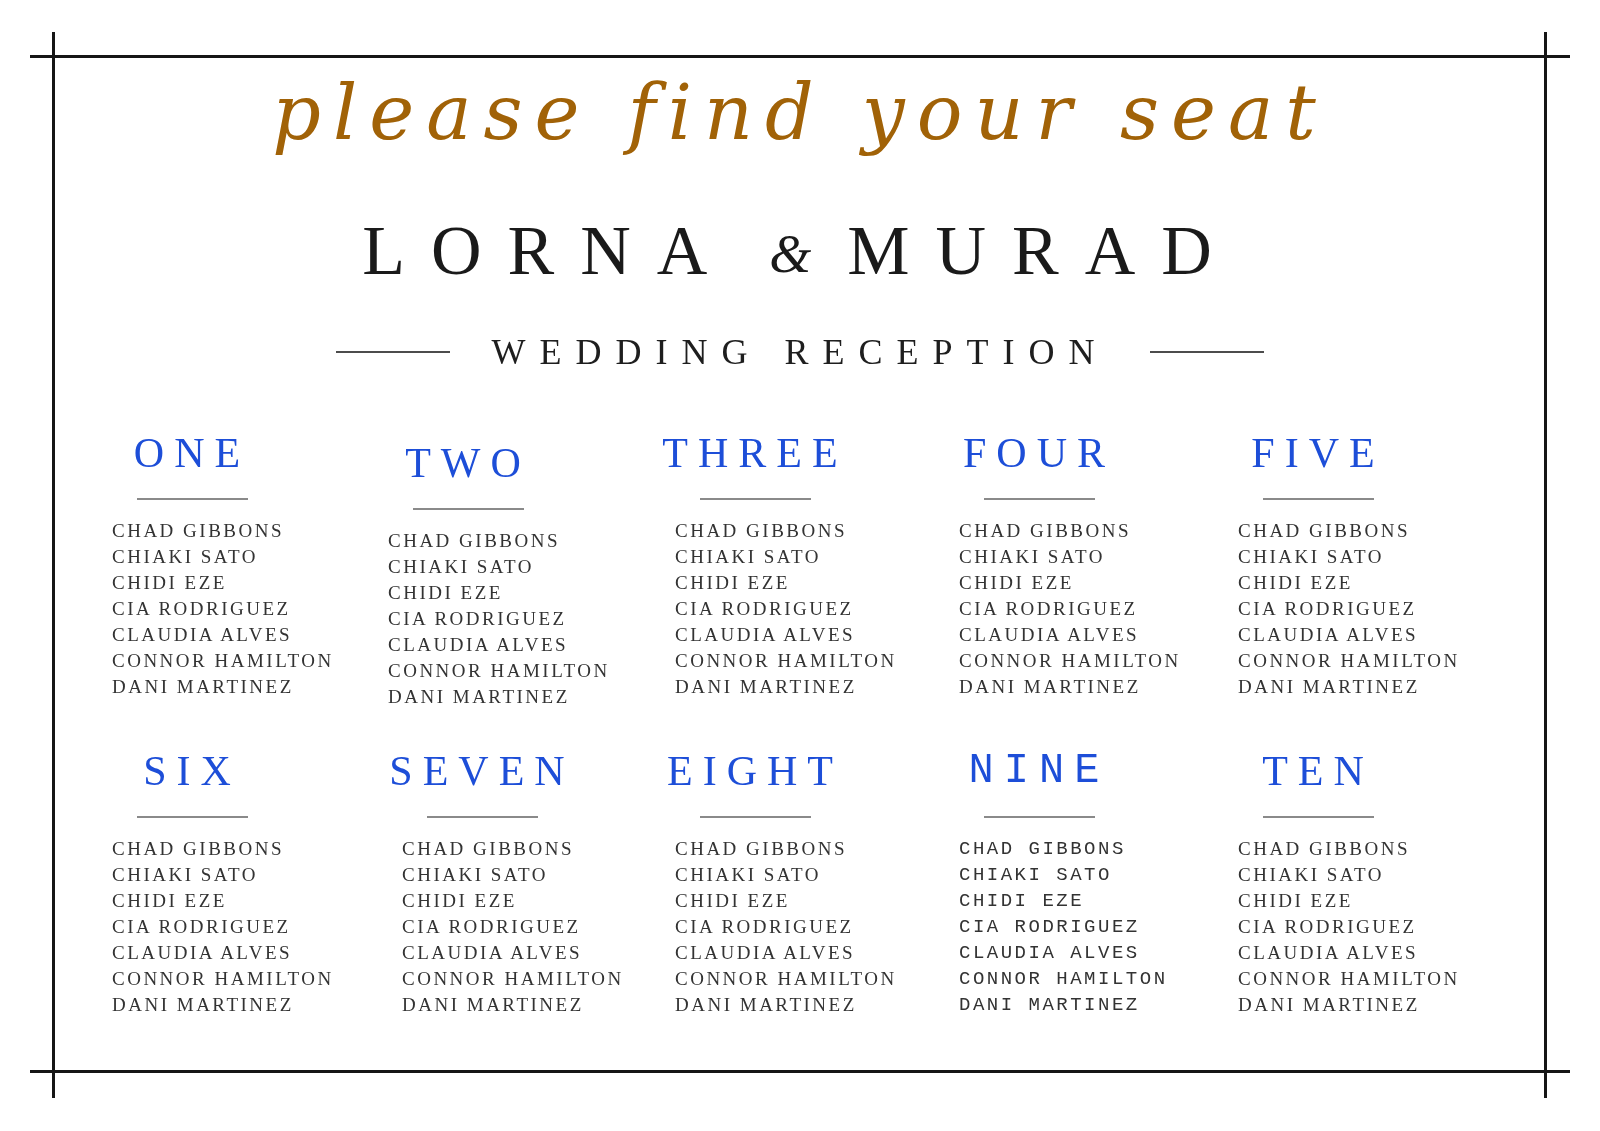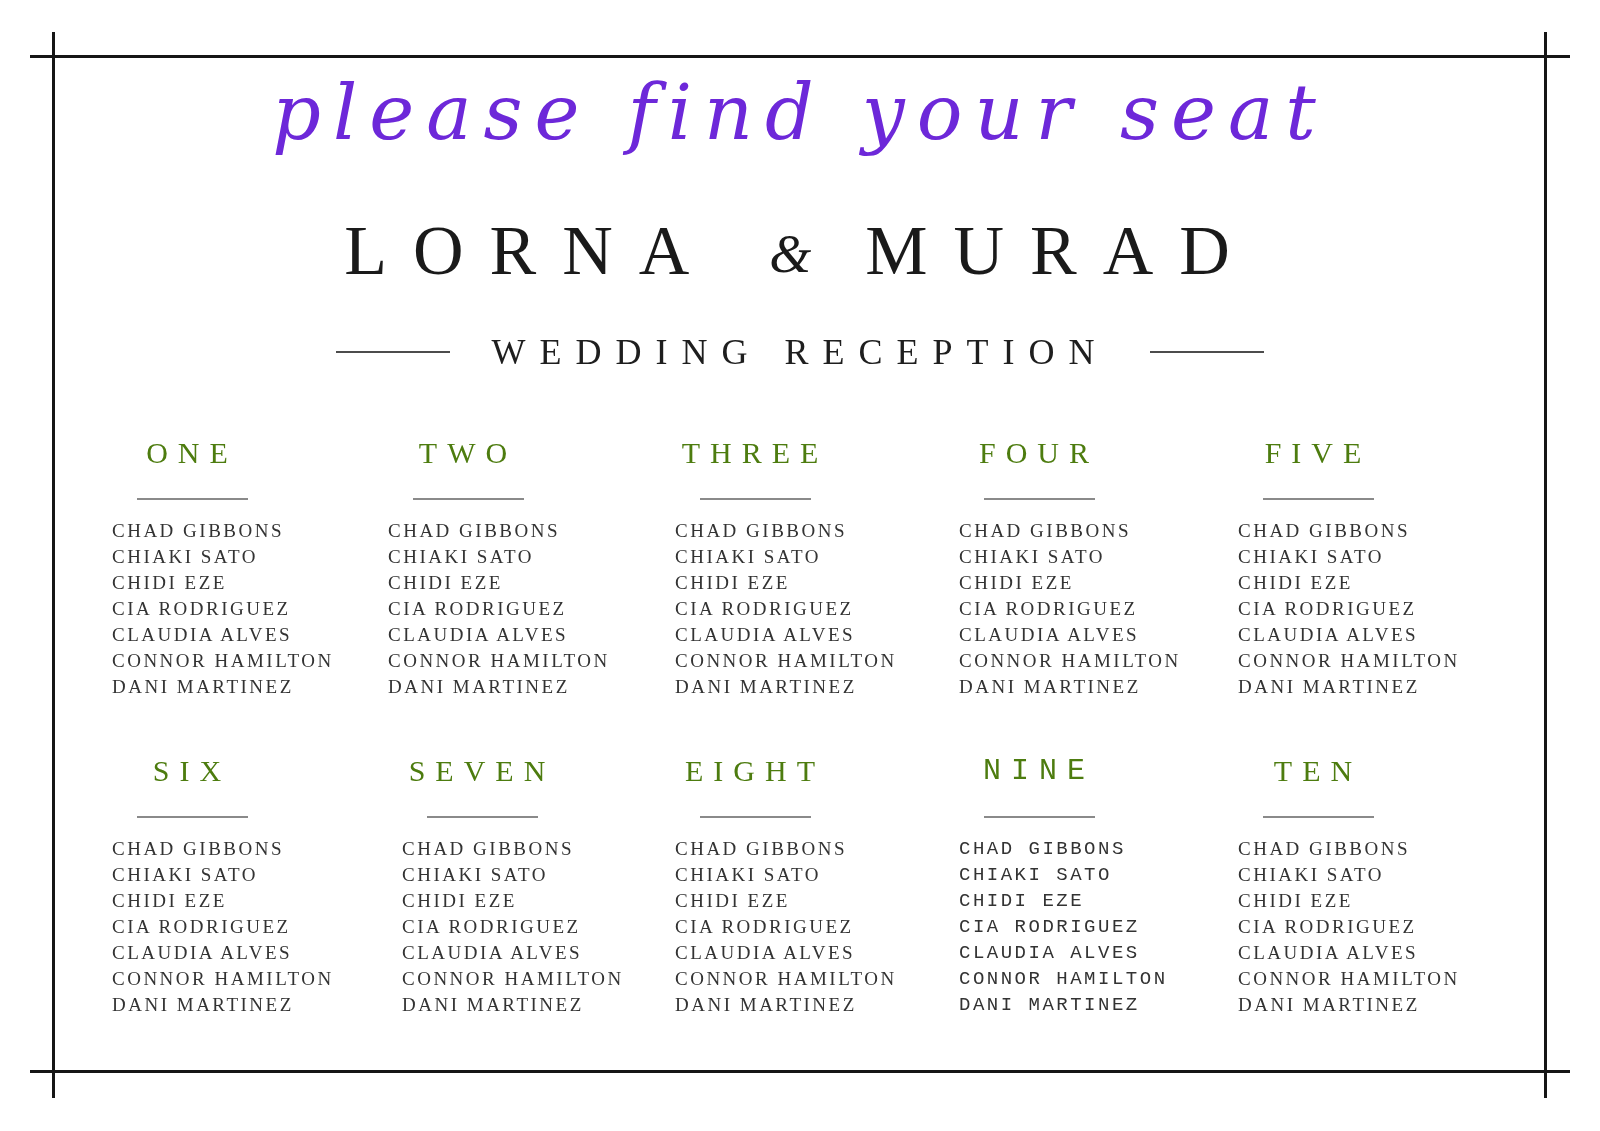--- a/index.html
+++ b/index.html
@@ -20,29 +20,29 @@
   .frame-right  { left: 1544px;top: 32px;   width: 3px;    height: 1066px; }
 
   
   .script-title {
     position: absolute; left: 0; right: 0; top: 68px;
     text-align: center;
     font-family: "DejaVu Serif", serif;
     font-style: italic;
     font-size: 76px;
     letter-spacing: 12px;
-    color: #6d28d9;
+    color: #a16207;
     white-space: nowrap;
   }
 
   
   .couple-title {
     position: absolute; left: 0; right: 0; top: 216px;
     display: flex; justify-content: center; align-items: baseline;
-    gap: 54px;
+    gap: 36px;
     color: #1a1a1a;
   }
   .couple-name {
     font-size: 70px;
     letter-spacing: 26px;
     line-height: 1;
     white-space: nowrap;
   }
   .couple-amp {
     font-size: 54px;
@@ -70,23 +70,23 @@
   .table-card {
     position: absolute;
     width: 250px;
   }
   .table-header-wrap {
     width: 170px;
     display: flex; justify-content: center;
     line-height: 46px;
   }
   .table-name {
-    font-size: 30px;
+    font-size: 42px;
     letter-spacing: 10px;
-    color: #4d7c0f;
+    color: #1d4ed8;
     white-space: nowrap;
   }
   .table-underline-wrap {
     width: 170px;
     display: flex; justify-content: center;
     margin-top: 22px;
   }
   .table-underline { width: 111px; height: 2px; background: #8a8a8a; }
   .guest-list {
     list-style: none; margin: 18px 0 0 0; padding: 0;
@@ -134,21 +134,21 @@
         <ul class="guest-list" style="margin-left: 5px;">
           <li class="guest">CHAD GIBBONS</li>
           <li class="guest">CHIAKI SATO</li>
           <li class="guest">CHIDI EZE</li>
           <li class="guest">CIA RODRIGUEZ</li>
           <li class="guest">CLAUDIA ALVES</li>
           <li class="guest">CONNOR HAMILTON</li>
           <li class="guest">DANI MARTINEZ</li>
         </ul>
       </div>
-      <div class="table-card" style="left: 383px; top: 430px;">
+      <div class="table-card" style="left: 383px; top: 440px;">
         <div class="table-header-wrap">
           <span class="table-name">TWO</span>
         </div>
         <div class="table-underline-wrap">
           <span class="table-underline"></span>
         </div>
         <ul class="guest-list" style="margin-left: 5px;">
           <li class="guest">CHAD GIBBONS</li>
           <li class="guest">CHIAKI SATO</li>
           <li class="guest">CHIDI EZE</li>

